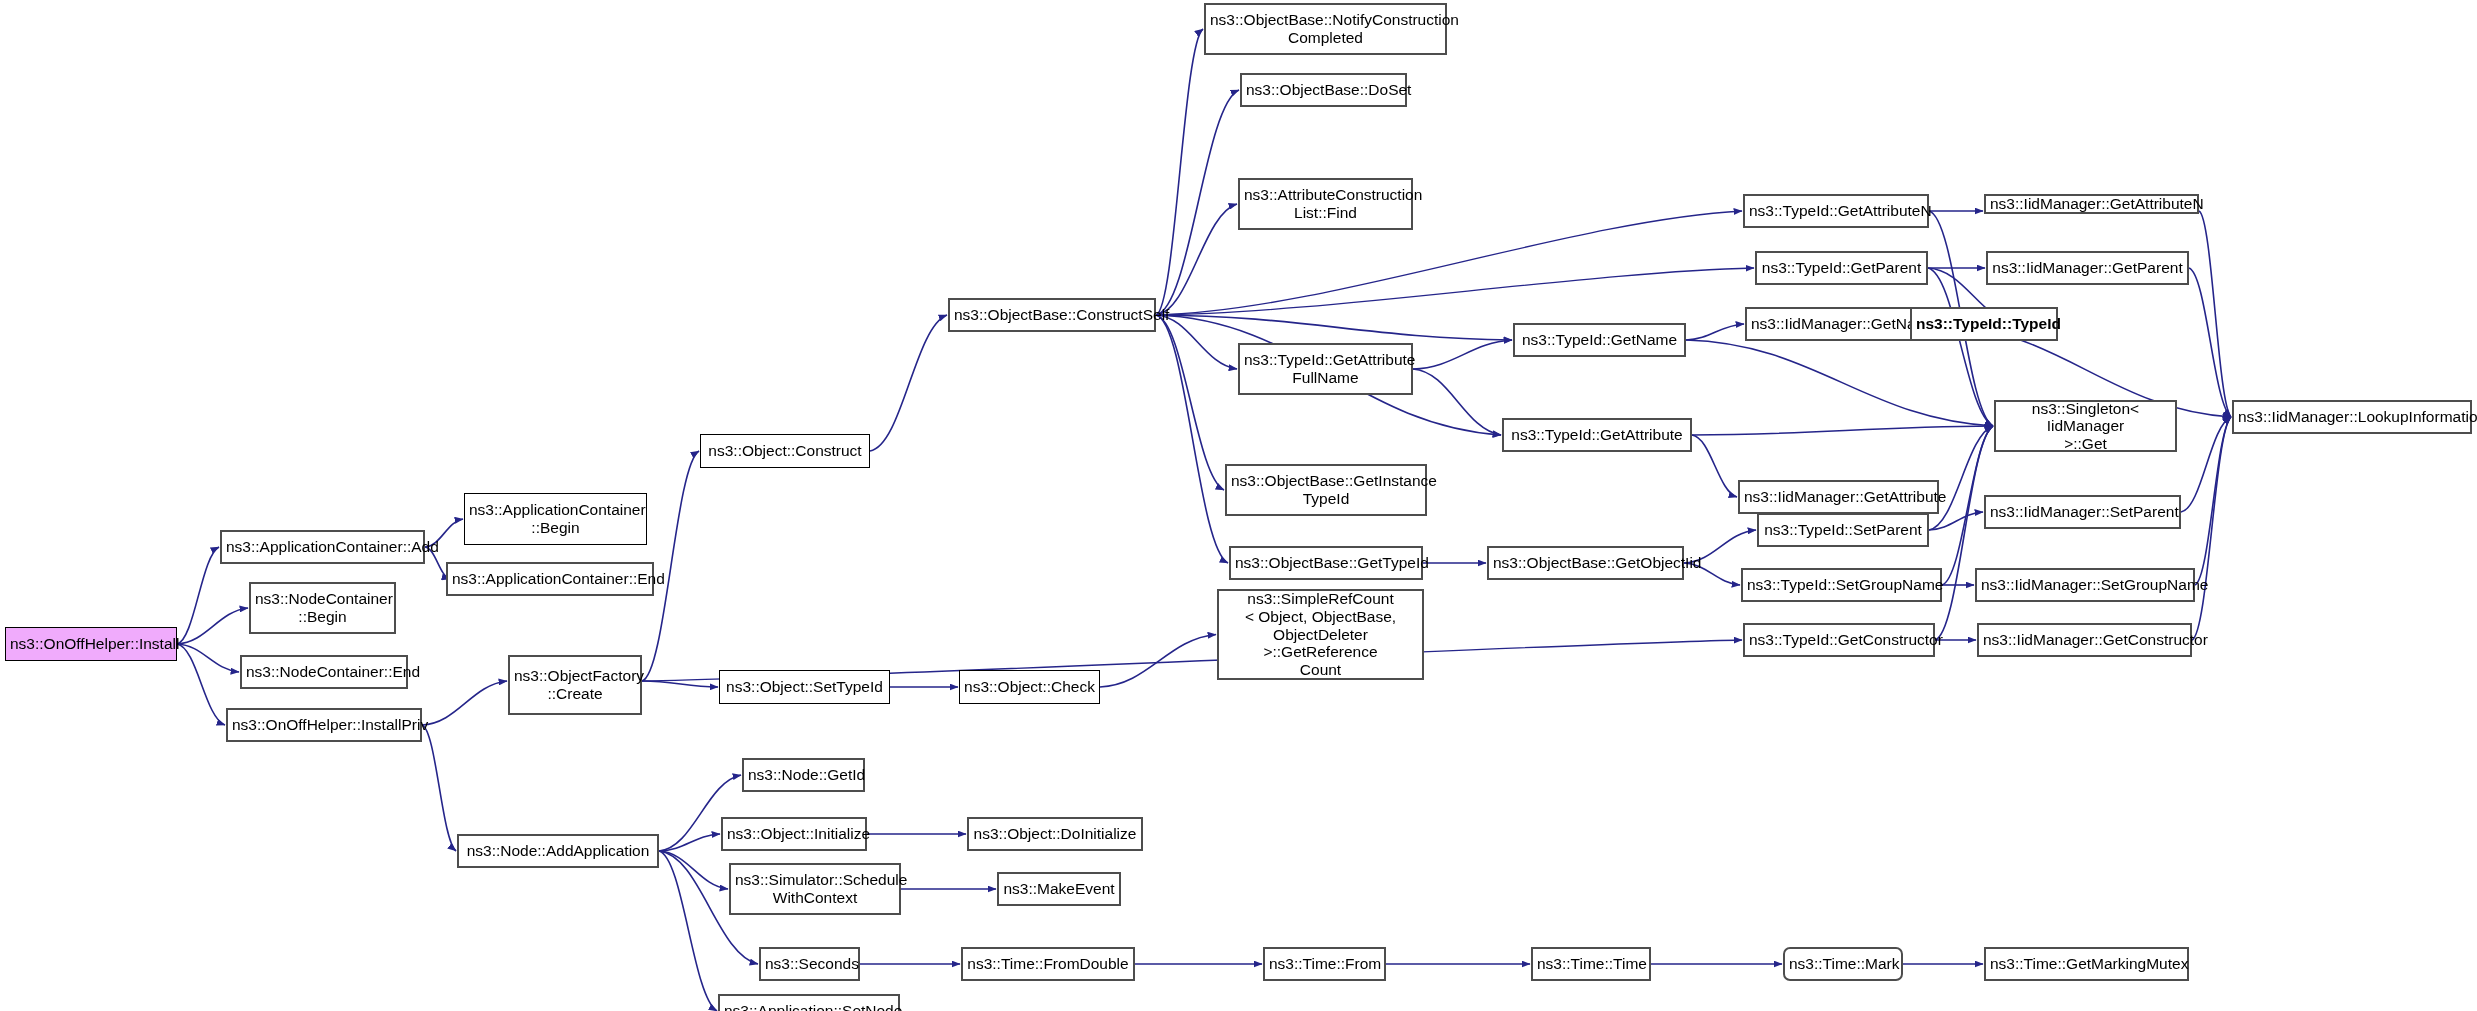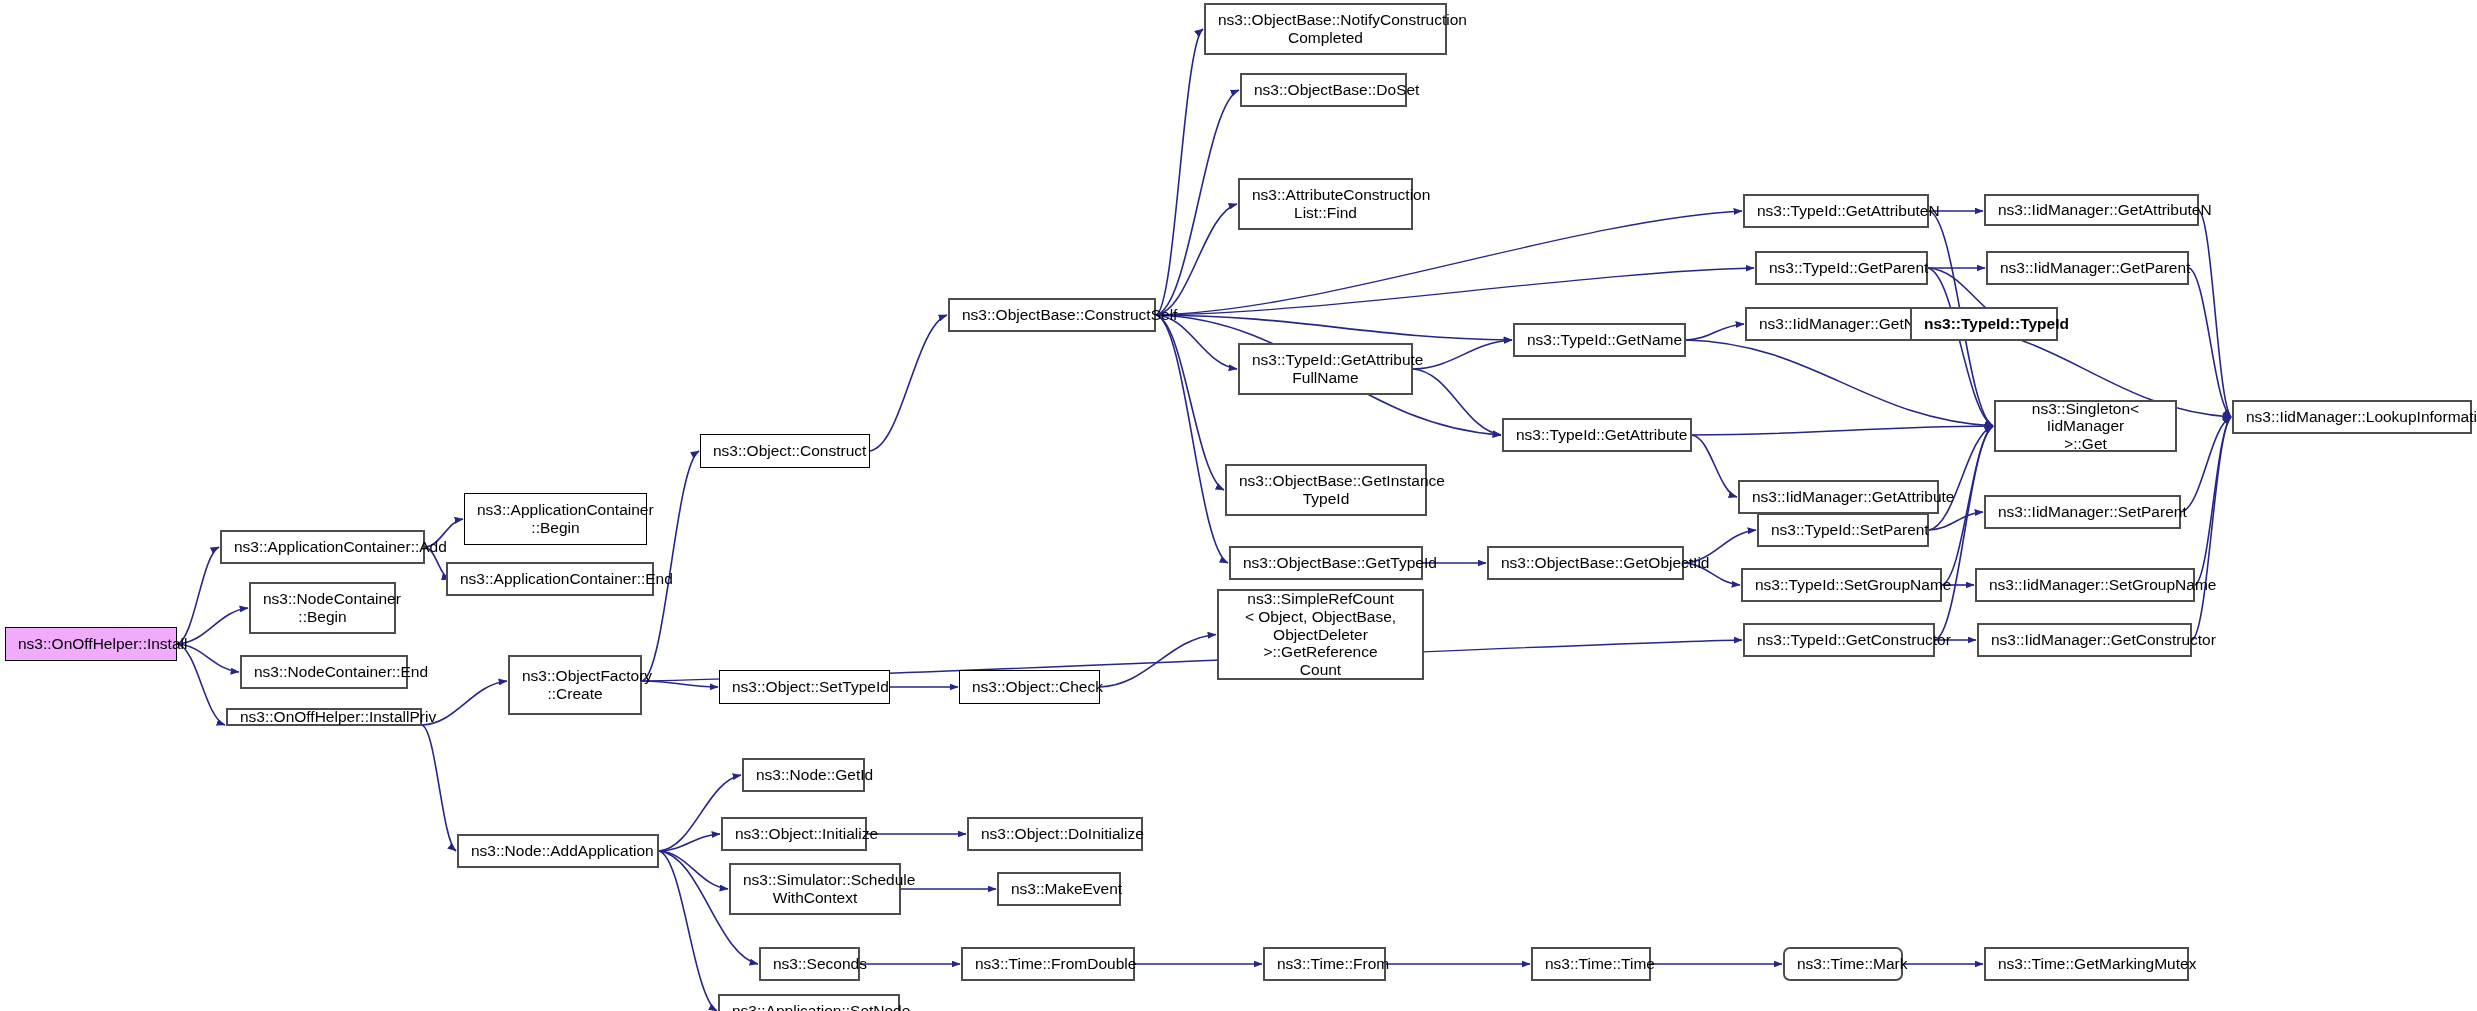--- a/index.html
+++ b/index.html
@@ -30,21 +30,21 @@
     border: 1px solid #000000;
     background: #ffffff;
     color: #000000;
     font-size: 15.5px;
     line-height: 1.14;
     display: flex;
     align-items: center;
     justify-content: center;
     text-align: center;
     white-space: pre-line;
-    padding: 0 12px;
+    padding: 0 4px;
     z-index: 5;
   }
   .gnode.thick {
     border: 2px solid #4d4d4d;
   }
   .gnode.root {
     background: #f0abfc;
     border: 1px solid #000000;
   }
   .gnode span {
@@ -126,21 +126,21 @@
         <path d="M 1651 964 C 1706.02 964, 1726.98 964, 1782 964" fill="none" stroke="#25258a" stroke-width="1.6" marker-end="url(#arrowhead)"></path>
         <path d="M 1903 964 C 1936.6 964, 1949.4 964, 1983 964" fill="none" stroke="#25258a" stroke-width="1.6" marker-end="url(#arrowhead)"></path>
       </g>
   </svg>
   <div id="nodes-layer">
       <div class="gnode root" style="left: 5px; top: 627px; width: 172px; height: 34px;"><span>ns3::OnOffHelper::Install</span></div>
       <div class="gnode thick" style="left: 220px; top: 530px; width: 205px; height: 34px;"><span>ns3::ApplicationContainer::Add</span></div>
       <div class="gnode thick" style="left: 249px; top: 582px; width: 147px; height: 52px;"><span>ns3::NodeContainer
 ::Begin</span></div>
       <div class="gnode thick" style="left: 240px; top: 655px; width: 168px; height: 34px;"><span>ns3::NodeContainer::End</span></div>
-      <div class="gnode thick" style="left: 226px; top: 708px; width: 196px; height: 18px; text-align: center;"><span>ns3::OnOffHelper::InstallPriv</span></div>
+      <div class="gnode thick" style="left: 226px; top: 708px; width: 196px; height: 34px; text-align: center;"><span>ns3::OnOffHelper::InstallPriv</span></div>
       <div class="gnode" style="left: 464px; top: 493px; width: 183px; height: 52px;"><span>ns3::ApplicationContainer
 ::Begin</span></div>
       <div class="gnode thick" style="left: 446px; top: 562px; width: 208px; height: 34px;"><span>ns3::ApplicationContainer::End</span></div>
       <div class="gnode thick" style="left: 508px; top: 655px; width: 134px; height: 60px;"><span>ns3::ObjectFactory
 ::Create</span></div>
       <div class="gnode" style="left: 700px; top: 434px; width: 170px; height: 34px;"><span>ns3::Object::Construct</span></div>
       <div class="gnode" style="left: 719px; top: 670px; width: 171px; height: 34px;"><span>ns3::Object::SetTypeId</span></div>
       <div class="gnode" style="left: 959px; top: 670px; width: 141px; height: 34px;"><span>ns3::Object::Check</span></div>
       <div class="gnode thick" style="left: 457px; top: 834px; width: 202px; height: 34px;"><span>ns3::Node::AddApplication</span></div>
       <div class="gnode thick" style="left: 742px; top: 758px; width: 123px; height: 34px;"><span>ns3::Node::GetId</span></div>
@@ -170,21 +170,21 @@
       <div class="gnode thick" style="left: 1513px; top: 323px; width: 173px; height: 34px;"><span>ns3::TypeId::GetName</span></div>
       <div class="gnode thick" style="left: 1502px; top: 418px; width: 190px; height: 34px;"><span>ns3::TypeId::GetAttribute</span></div>
       <div class="gnode thick" style="left: 1487px; top: 546px; width: 197px; height: 34px;"><span>ns3::ObjectBase::GetObjectIid</span></div>
       <div class="gnode thick" style="left: 1743px; top: 194px; width: 186px; height: 34px;"><span>ns3::TypeId::GetAttributeN</span></div>
       <div class="gnode thick" style="left: 1755px; top: 251px; width: 173px; height: 34px;"><span>ns3::TypeId::GetParent</span></div>
       <div class="gnode thick" style="left: 1745px; top: 307px; width: 192px; height: 34px;"><span>ns3::IidManager::GetName</span></div>
       <div class="gnode thick" style="left: 1738px; top: 480px; width: 201px; height: 34px;"><span>ns3::IidManager::GetAttribute</span></div>
       <div class="gnode thick" style="left: 1757px; top: 513px; width: 172px; height: 34px;"><span>ns3::TypeId::SetParent</span></div>
       <div class="gnode thick" style="left: 1741px; top: 568px; width: 201px; height: 34px;"><span>ns3::TypeId::SetGroupName</span></div>
       <div class="gnode thick" style="left: 1743px; top: 623px; width: 192px; height: 34px;"><span>ns3::TypeId::GetConstructor</span></div>
-      <div class="gnode thick" style="left: 1984px; top: 194px; width: 215px; height: 32px;"><span>ns3::IidManager::GetAttributeN</span></div>
+      <div class="gnode thick" style="left: 1984px; top: 194px; width: 215px; height: 20px;"><span>ns3::IidManager::GetAttributeN</span></div>
       <div class="gnode thick" style="left: 1986px; top: 251px; width: 203px; height: 34px;"><span>ns3::IidManager::GetParent</span></div>
       <div class="gnode thick" style="left: 1910px; top: 307px; width: 148px; height: 34px; font-weight: bold;"><span>ns3::TypeId::TypeId</span></div>
       <div class="gnode thick" style="left: 1994px; top: 400px; width: 183px; height: 52px;"><span>ns3::Singleton&lt; IidManager
 &gt;::Get</span></div>
       <div class="gnode thick" style="left: 1984px; top: 495px; width: 197px; height: 34px;"><span>ns3::IidManager::SetParent</span></div>
       <div class="gnode thick" style="left: 1975px; top: 568px; width: 220px; height: 34px;"><span>ns3::IidManager::SetGroupName</span></div>
       <div class="gnode thick" style="left: 1977px; top: 623px; width: 215px; height: 34px;"><span>ns3::IidManager::GetConstructor</span></div>
       <div class="gnode thick" style="left: 2232px; top: 400px; width: 240px; height: 34px;"><span>ns3::IidManager::LookupInformation</span></div>
       <div class="gnode thick" style="left: 1263px; top: 947px; width: 123px; height: 34px;"><span>ns3::Time::From</span></div>
       <div class="gnode thick" style="left: 1531px; top: 947px; width: 120px; height: 34px;"><span>ns3::Time::Time</span></div>

